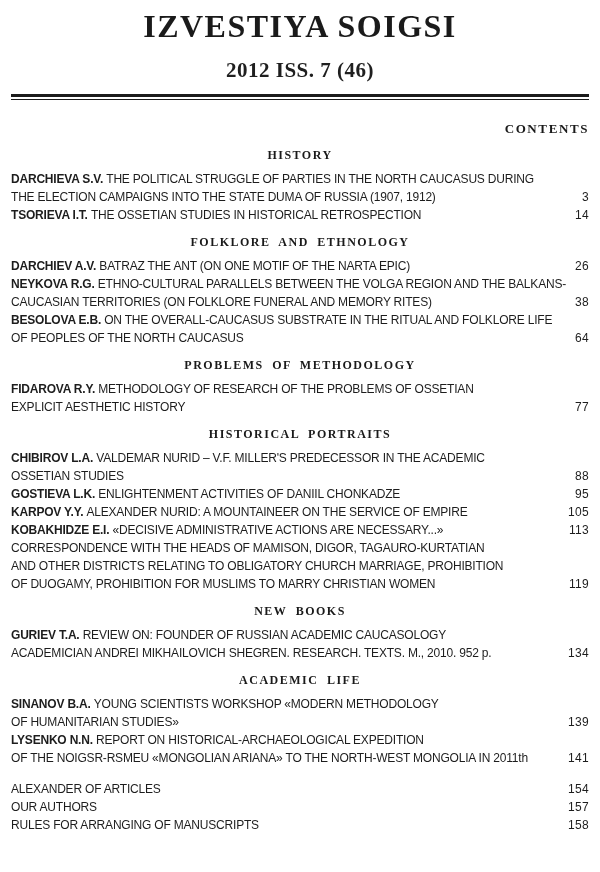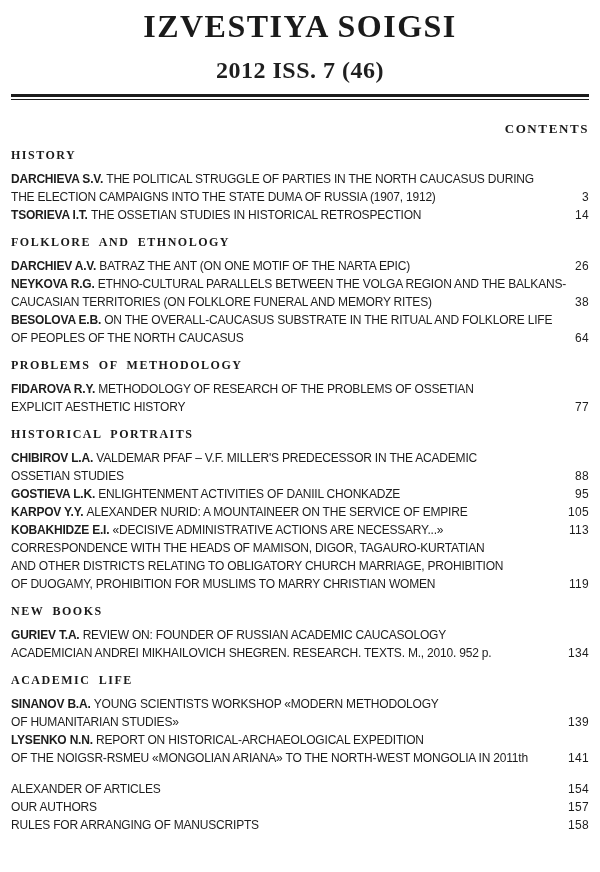--- a/index.html
+++ b/index.html
@@ -10,36 +10,36 @@
     font-family:"Liberation Sans", sans-serif;
     color:#1d1d1d; background:#ffffff;
   }
   .masthead-title {
     font-family:"Liberation Serif", serif; font-weight:bold;
     font-size:32px; line-height:36px; letter-spacing:1.5px;
     text-align:center; color:#1a1a1a;
   }
   .masthead-issue {
     font-family:"Liberation Serif", serif; font-weight:bold;
-    font-size:24px; line-height:22px; letter-spacing:0.5px;
+    font-size:21px; line-height:22px; letter-spacing:0.5px;
     text-align:center; margin-top:15px; color:#1f1f1f;
   }
   .rule {
     margin-top:13px; height:1.5px;
     border-top:3px solid #1c1c1c; border-bottom:1.5px solid #1c1c1c;
   }
   .contents-title {
     font-family:"Liberation Serif", serif; font-weight:bold;
     font-size:13px; line-height:16px; letter-spacing:1.6px;
     text-align:right; margin-top:21px; color:#1a1a1a;
   }
   .section-heading {
     font-family:"Liberation Serif", serif; font-weight:bold;
     font-size:12px; line-height:15px; letter-spacing:1.5px; word-spacing:4px;
-    text-align:left; margin:11px 0 7px 0; color:#1a1a1a;
+    text-align:center; margin:11px 0 7px 0; color:#1a1a1a;
   }
   .row {
     display:flex; justify-content:space-between; align-items:baseline;
     font-size:12px; line-height:18px; letter-spacing:-0.2px;
   }
   .row .t { white-space:nowrap; }
   .row .au { font-weight:bold; }
   .row .au:not(:empty)::after { content:"\00a0"; }
   .row .pg { padding-left:8px; letter-spacing:0.3px; }
   .back-matter { margin-top:13px; }
@@ -102,21 +102,21 @@
     </div>
     <div class="row">
       <span class="t"><b class="au"></b><span>EXPLICIT AESTHETIC HISTORY</span></span>
       <span class="pg">77</span>
     </div>
   </div>
 
   <div class="section">
     <div class="section-heading">HISTORICAL PORTRAITS</div>
     <div class="row">
-      <span class="t"><b class="au">CHIBIROV L.A.</b><span>VALDEMAR PFAF – V.F. MILLER'S PREDECESSOR IN THE ACADEMIC</span></span>
+      <span class="t"><b class="au">CHIBIROV L.A.</b><span>VALDEMAR NURID – V.F. MILLER'S PREDECESSOR IN THE ACADEMIC</span></span>
       <span class="pg"></span>
     </div>
     <div class="row">
       <span class="t"><b class="au"></b><span>OSSETIAN STUDIES</span></span>
       <span class="pg">88</span>
     </div>
     <div class="row">
       <span class="t"><b class="au">GOSTIEVA L.K.</b><span>ENLIGHTENMENT ACTIVITIES OF DANIIL CHONKADZE</span></span>
       <span class="pg">95</span>
     </div>

